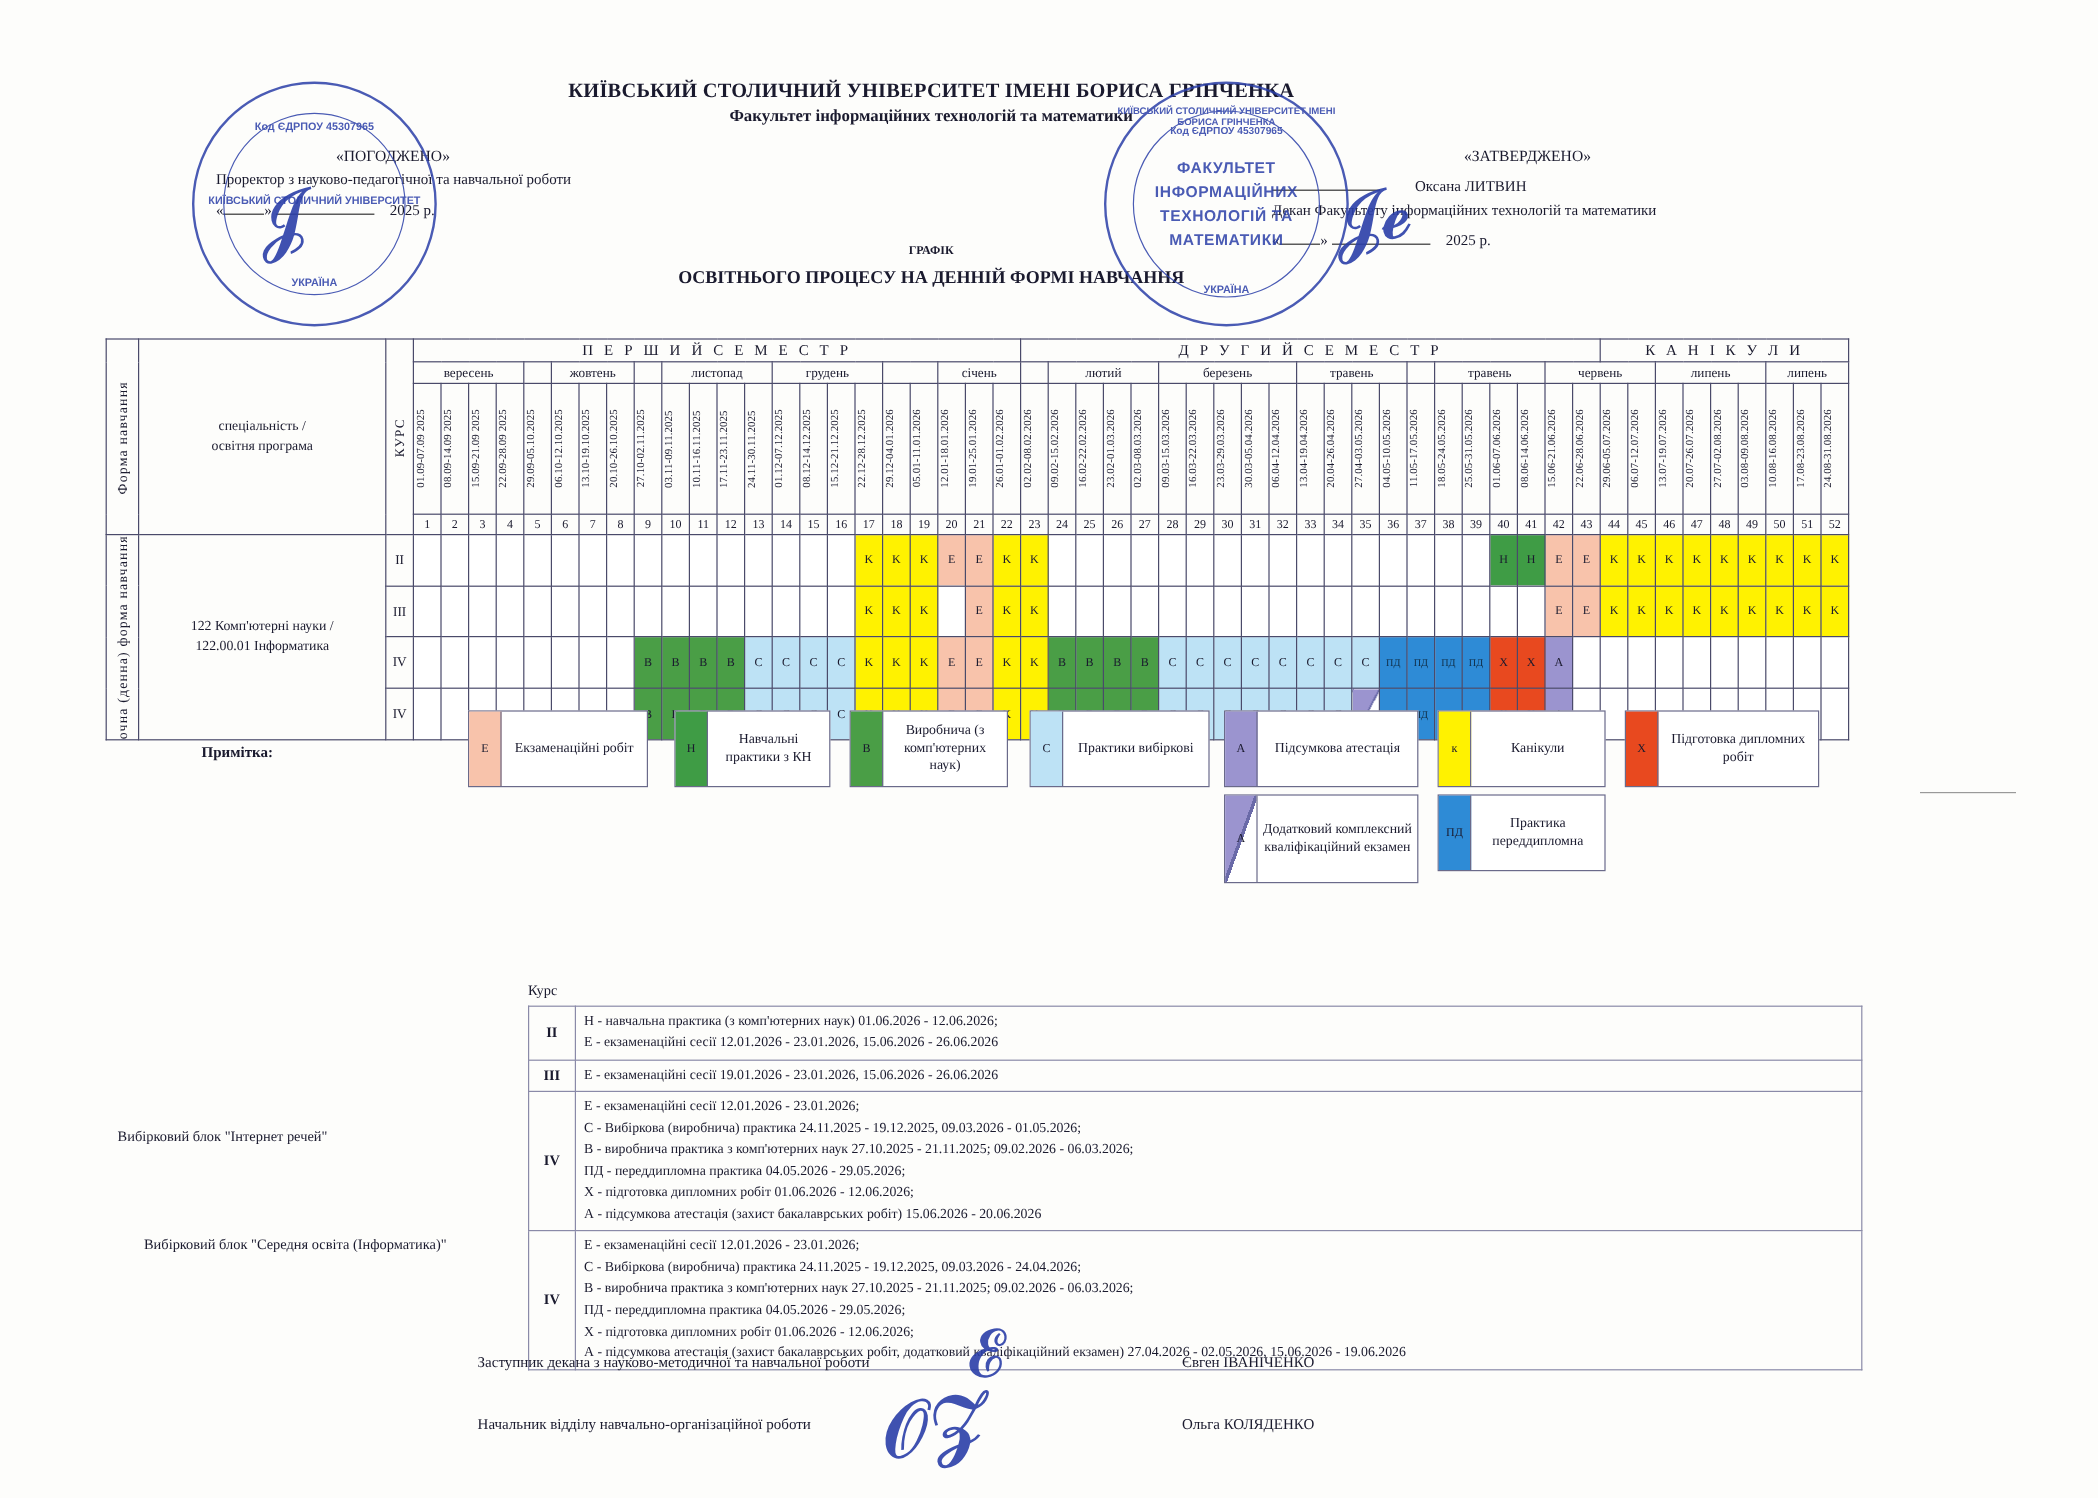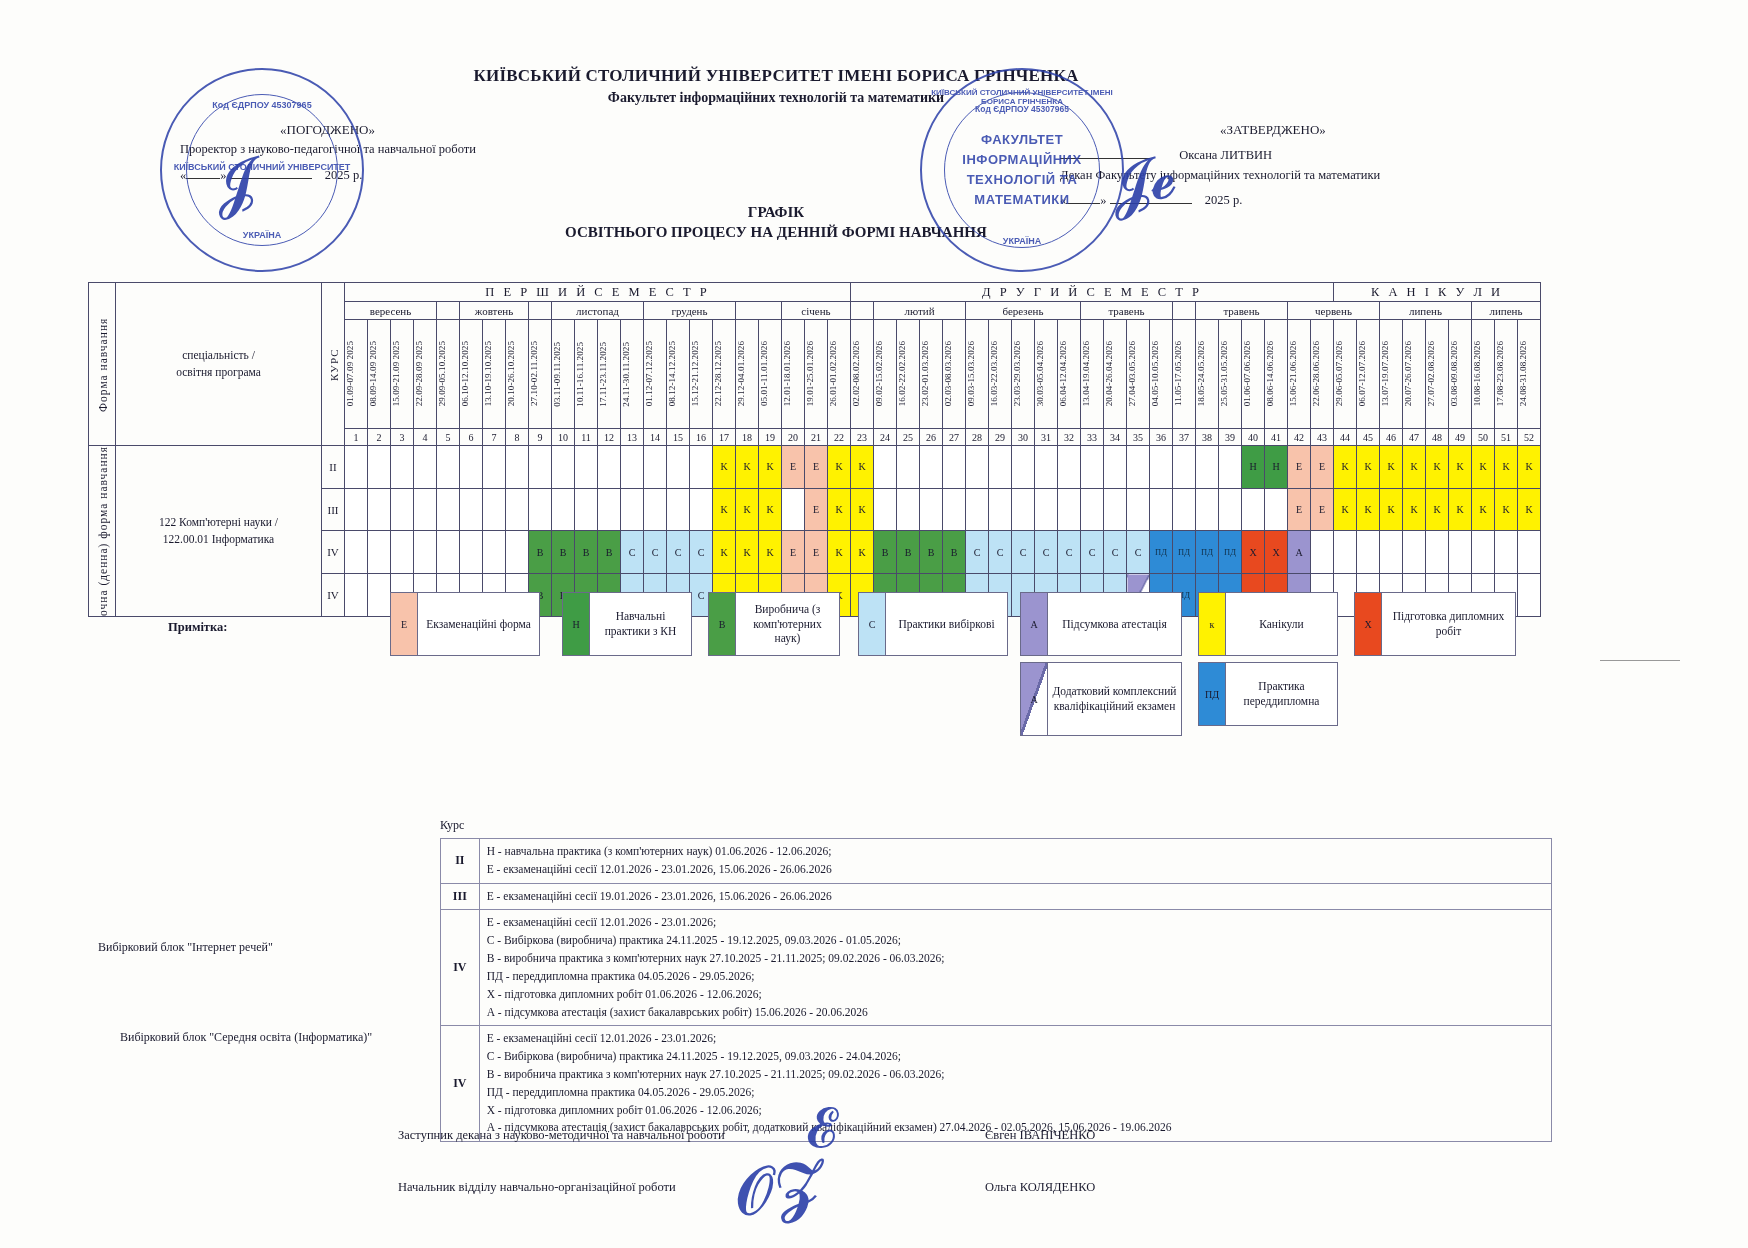--- a/index.html
+++ b/index.html
@@ -10,21 +10,21 @@
     color:#1a1a2e;
     position:relative;
     overflow:hidden;
   }
   .page{position:relative;width:1552px;height:1248px;}
 
   
   .hdr-center{position:absolute;left:0;right:0;text-align:center;}
   .univ{top:66px;font-size:17px;font-weight:bold;letter-spacing:.2px;}
   .faculty{top:90px;font-size:14px;font-weight:bold;}
-  .grafik{top:204px;font-size:15px;font-weight:bold;}
+  .grafik{top:204px;font-size:10px;font-weight:bold;}
   .grafik2{top:224px;font-size:15px;font-weight:bold;}
   .grafik3{top:244px;font-size:15px;font-weight:bold;}
 
   .appr{position:absolute;font-size:12.5px;line-height:1.55;}
   .appr .ttl{font-size:13px;}
   .appr .sig-line{display:inline-block;border-bottom:1px solid #333;width:90px;height:12px;}
 
   .left-appr{left:180px;top:120px;width:520px;}
   .left-appr .ctr{margin-left:100px;}
   .right-appr{left:1060px;top:120px;width:560px;}
@@ -606,21 +606,21 @@
           <td class="cell c-none"></td>
           <td class="cell c-none"></td>
         </tr>
       </tbody>
   </table>
 
   <div class="legend-label">Примітка:</div>
   <div class="legend" id="legend-root">
       <div class="lg-item" style="left: 0px; top: 0px; width: 148px; height: 62px;">
         <div class="lg-swatch" style="background: rgb(248, 195, 171);">Е</div>
-        <div class="lg-text">Екзаменаційні форма</div>
+        <div class="lg-text">Екзаменаційні робіт</div>
       </div>
       <div class="lg-item" style="left: 172px; top: 0px; width: 128px; height: 62px;">
         <div class="lg-swatch" style="background: rgb(63, 156, 69);">Н</div>
         <div class="lg-text">Навчальні практики з КН</div>
       </div>
       <div class="lg-item" style="left: 318px; top: 0px; width: 130px; height: 62px;">
         <div class="lg-swatch" style="background: rgb(74, 158, 70);">В</div>
         <div class="lg-text">Виробнича (з комп'ютерних наук)</div>
       </div>
       <div class="lg-item" style="left: 468px; top: 0px; width: 148px; height: 62px;">

